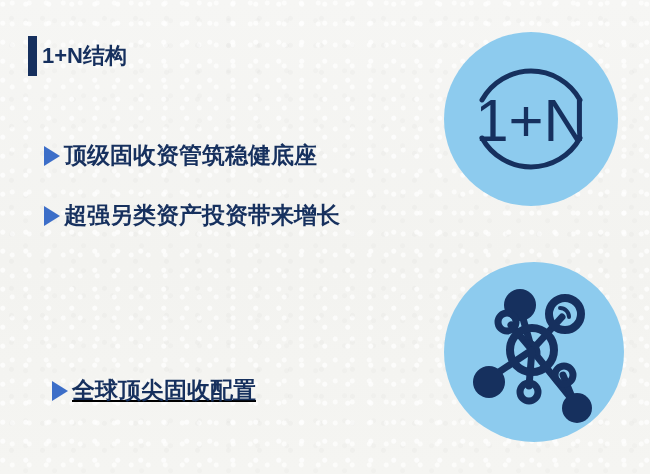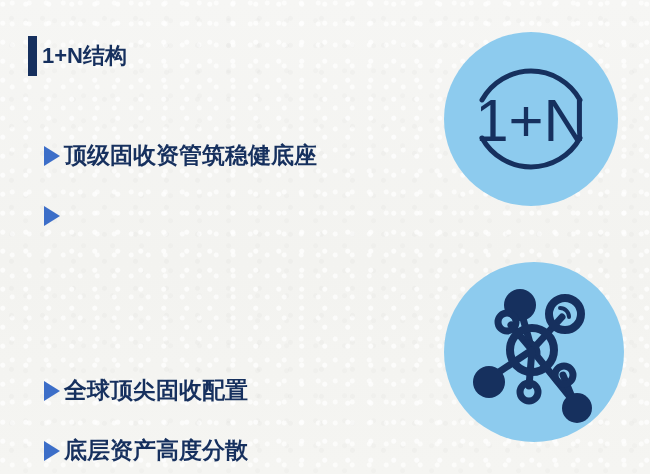--- a/index.html
+++ b/index.html
@@ -96,21 +96,21 @@
   }
   .icon-circle svg { display: block; }
 
   
   .s1-heading { left: 28px; top: 36px; }
   .s1-bullets { left: 44px; top: 110px; }
   .s1-circle  { left: 444px; top: 32px; width: 174px; height: 174px; }
 
   
   .s2-heading { left: 28px; top: 271px; }
-  .s2-bullets { left: 44px; top: 345px; }
+  .s2-bullets { left: 52px; top: 345px; text-decoration: underline; }
   .s2-circle  { left: 444px; top: 262px; width: 180px; height: 180px; }
 </style>
 </head>
 <body>
 
 <div id="page">
 
   <div class="section section-1">
 
     <div class="heading-row s1-heading">
@@ -118,20 +118,21 @@
       <div class="heading-text">1+N结构</div>
     </div>
 
     <div class="bullets s1-bullets">
       <div class="bullet-row">
         <span class="bullet-marker"></span>
         <span class="bullet-text">顶级固收资管筑稳健底座</span>
       </div>
       <div class="bullet-row">
         <span class="bullet-marker"></span>
+        <span class="bullet-text">超强另类资产投资带来增长</span>
       </div>
     </div>
 
     <div class="icon-circle s1-circle">
       <svg width="174" height="174" viewBox="0 0 174 174">
 
         <path d="M 38 68 A 56 56 0 0 1 136 68" fill="none" stroke="#16305e" stroke-width="5" stroke-linecap="round"></path>
 
         <path d="M 38 106 A 56 56 0 0 0 136 106" fill="none" stroke="#16305e" stroke-width="5" stroke-linecap="round"></path>
 
@@ -140,24 +141,20 @@
     </div>
   </div>
 
   <div class="section section-2">
 
 
     <div class="bullets s2-bullets" style="top:108px;">
       <div class="bullet-row">
         <span class="bullet-marker"></span>
         <span class="bullet-text">全球顶尖固收配置</span>
-      </div>
-      <div class="bullet-row">
-        <span class="bullet-marker"></span>
-        <span class="bullet-text">底层资产高度分散</span>
       </div>
     </div>
 
     <div class="icon-circle s2-circle" style="top:25px;">
       <svg width="180" height="180" viewBox="0 0 180 180">
         <g stroke="#16305e" stroke-width="7" stroke-linecap="round" fill="none">
 
           <line x1="88" y1="88" x2="67" y2="63"></line>
           <line x1="88" y1="88" x2="76" y2="46"></line>
           <line x1="88" y1="88" x2="118" y2="55"></line>

